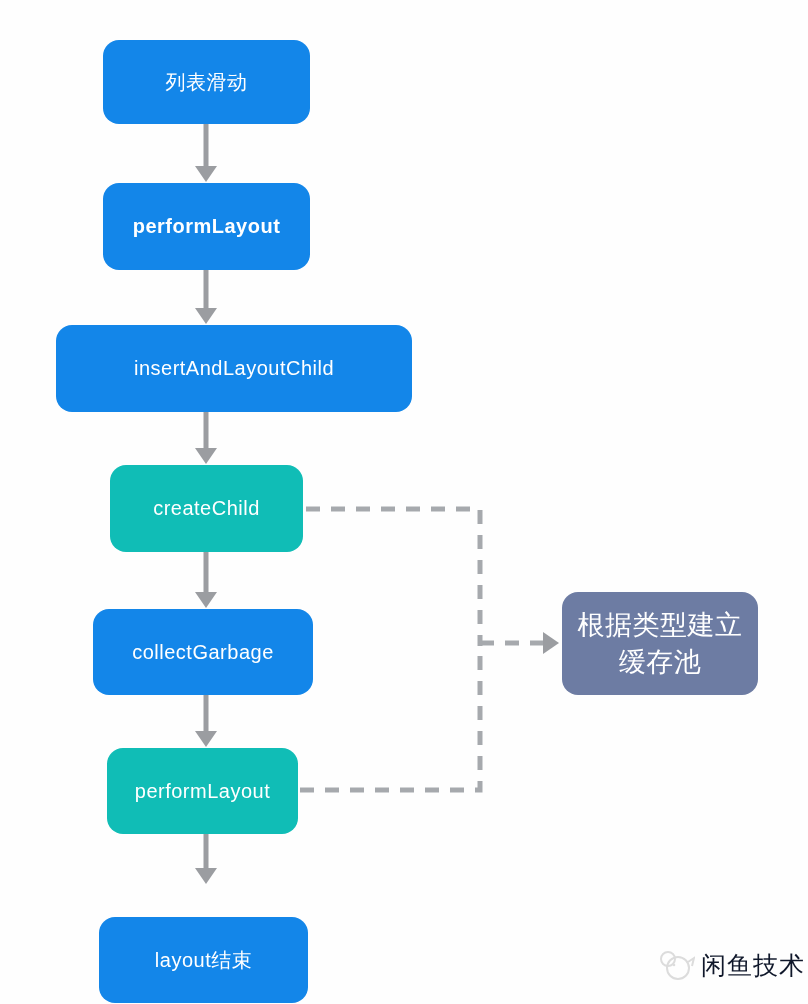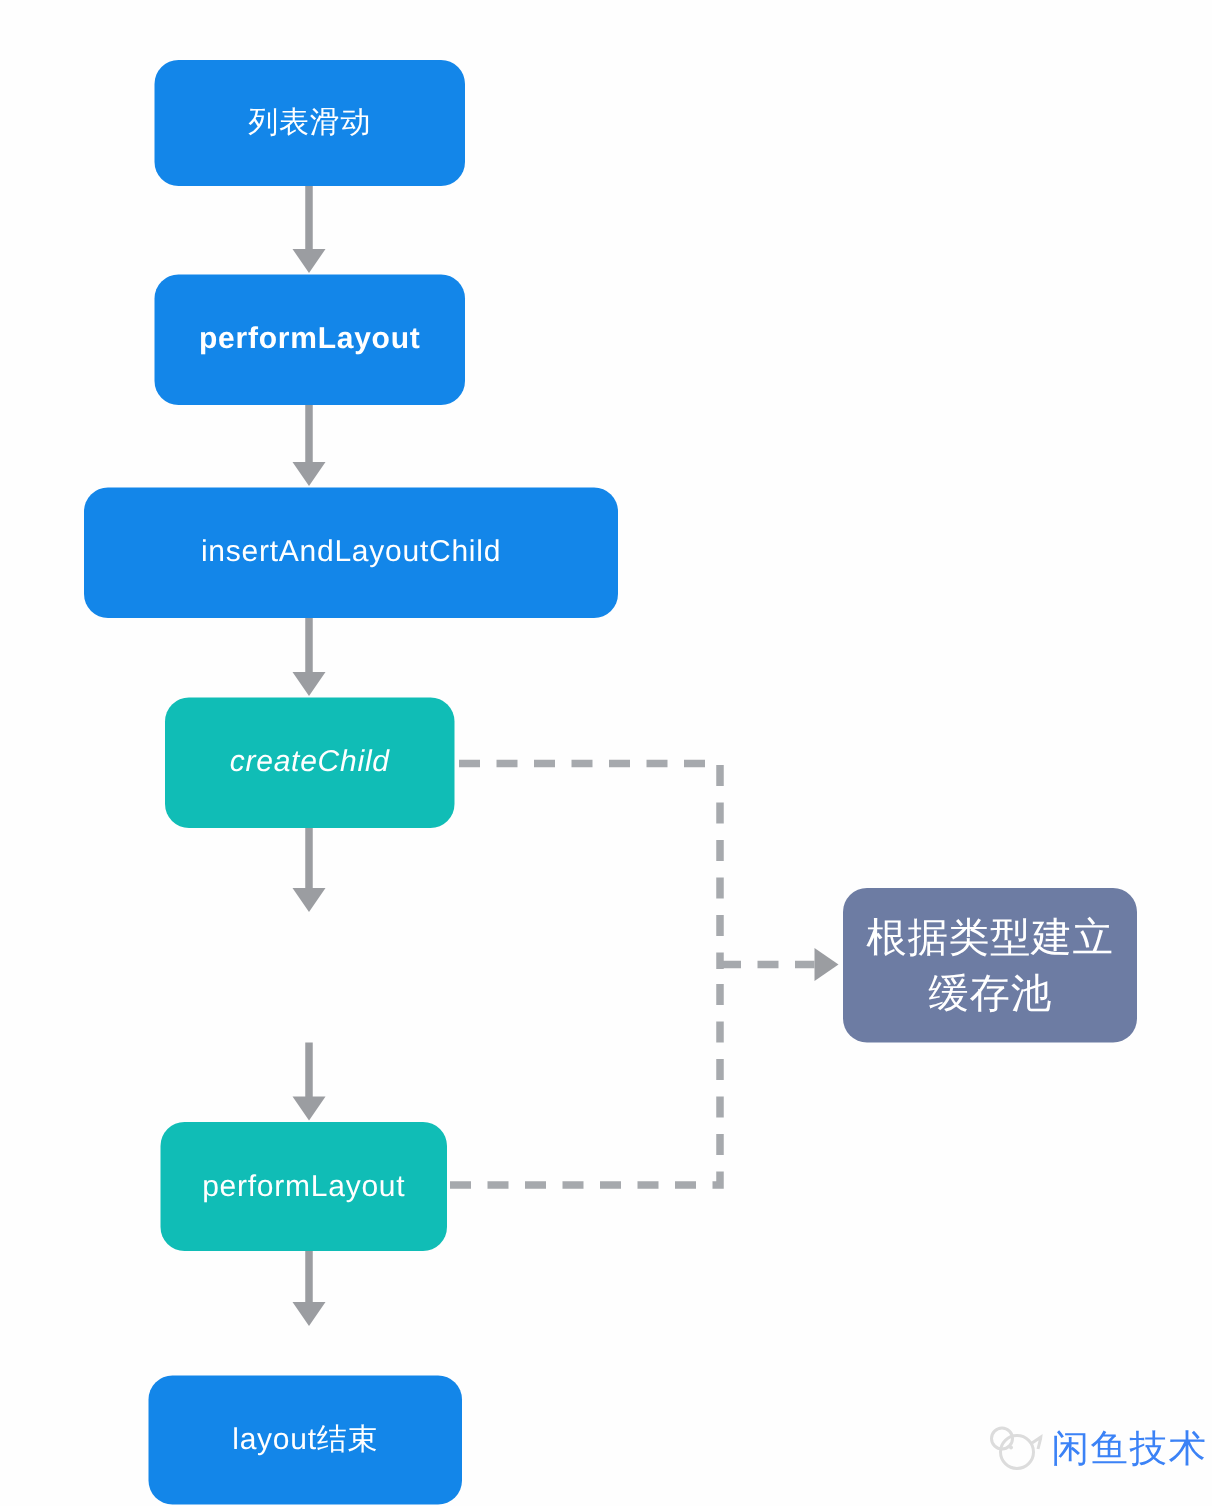--- a/index.html
+++ b/index.html
@@ -33,33 +33,33 @@
     letter-spacing: 0.5px;
     line-height: 1.35;
   }
   .node-blue  { background: #1386e9; }
   .node-teal  { background: #10bdb6; }
   .node-slate { background: #6d7ca3; }
 
   .node-list-scroll          { left: 103px; top: 40px;  width: 207px; height: 84px; }
   .node-perform-layout       { left: 103px; top: 183px; width: 207px; height: 87px; font-weight: bold; }
   .node-insert-layout-child  { left: 56px;  top: 325px; width: 356px; height: 87px; }
-  .node-create-child         { left: 110px; top: 465px; width: 193px; height: 87px; font-style: italic; }
+  .node-create-child         { left: 110px; top: 465px; width: 193px; height: 87px; }
   .node-collect-garbage      { left: 93px;  top: 609px; width: 220px; height: 86px; }
   .node-destory-child        { left: 107px; top: 748px; width: 191px; height: 86px; }
   .node-layout-end           { left: 99px;  top: 885px; width: 209px; height: 86px; margin-top: 32px; }
   .node-cache-pool           { left: 562px; top: 592px; width: 196px; height: 103px; font-size: 27px; }
 
   .watermark {
     position: absolute;
     left: 655px; top: 948px;
     display: flex;
     align-items: center;
     gap: 6px;
-    color: #3b82f6;
+    color: #0f172a;
     font-size: 25px;
     letter-spacing: 1px;
     user-select: none;
   }
 </style>
 </head>
 <body>
 
 <div class="canvas">
 
@@ -109,20 +109,23 @@
   </div>
 
   <div class="node node-blue node-insert-layout-child">
     <span>insertAndLayoutChild</span>
   </div>
 
   <div class="node node-teal node-create-child">
     <span>createChild</span>
   </div>
 
+  <div class="node node-blue node-collect-garbage">
+    <span>collectGarbage</span>
+  </div>
 
   <div class="node node-teal node-destory-child">
     <span>performLayout</span>
   </div>
 
   <div class="node node-blue node-layout-end">
     <span>layout结束</span>
   </div>
 
   <div class="node node-slate node-cache-pool">

